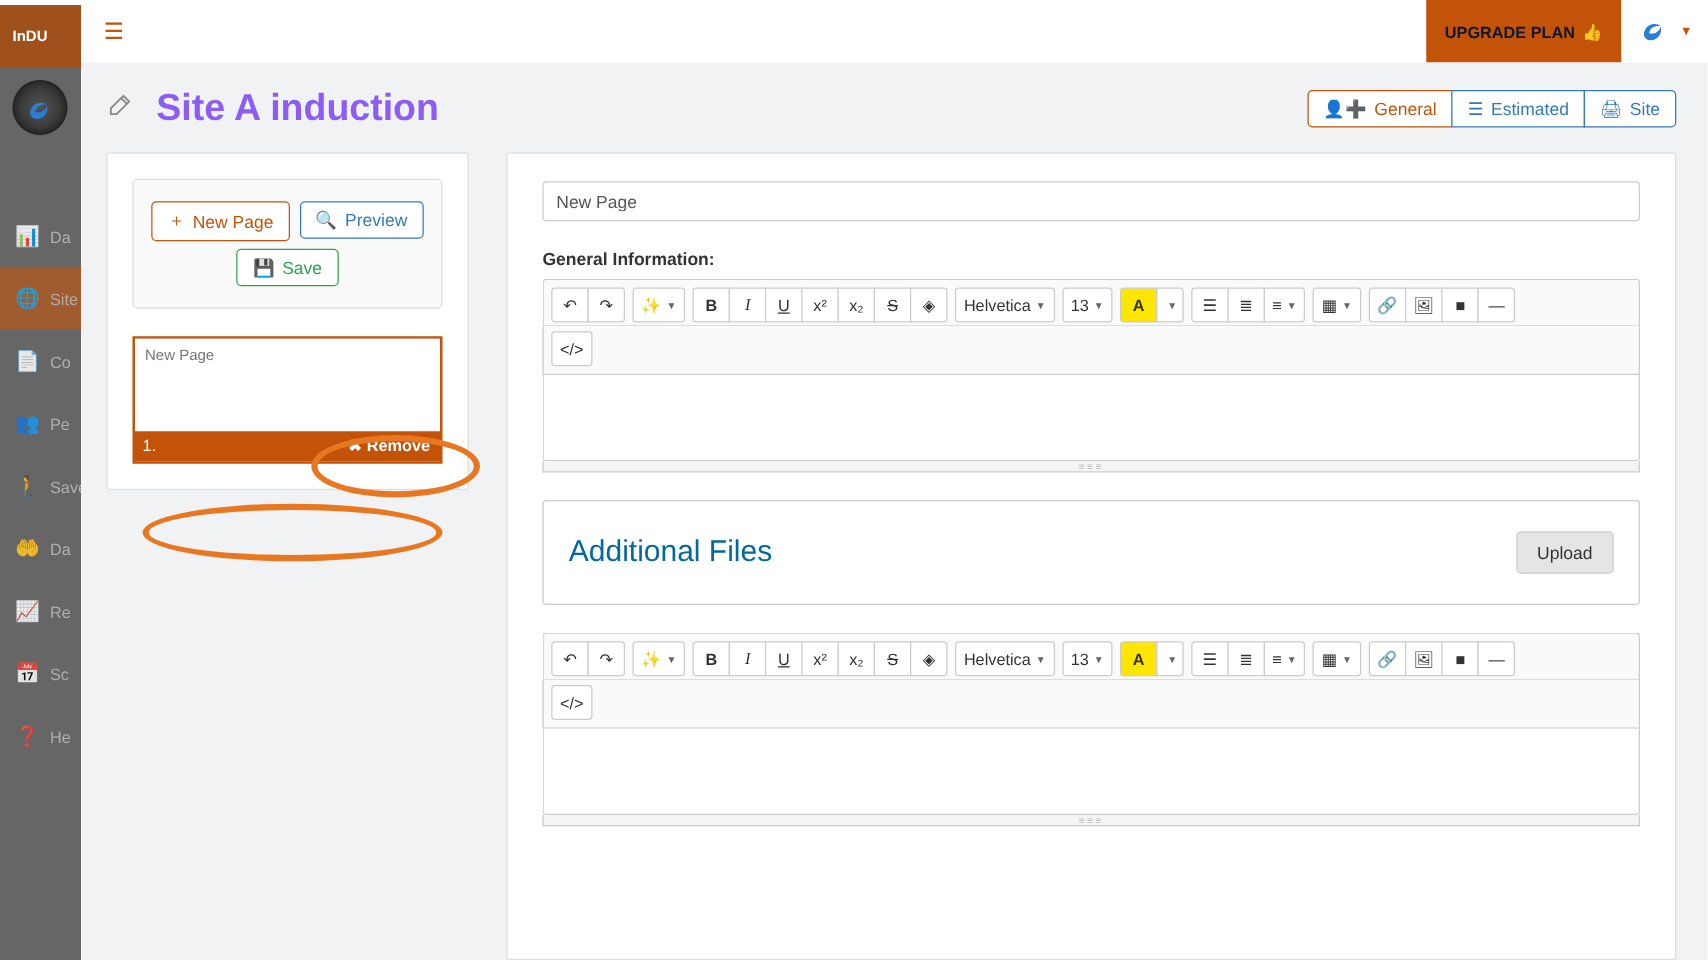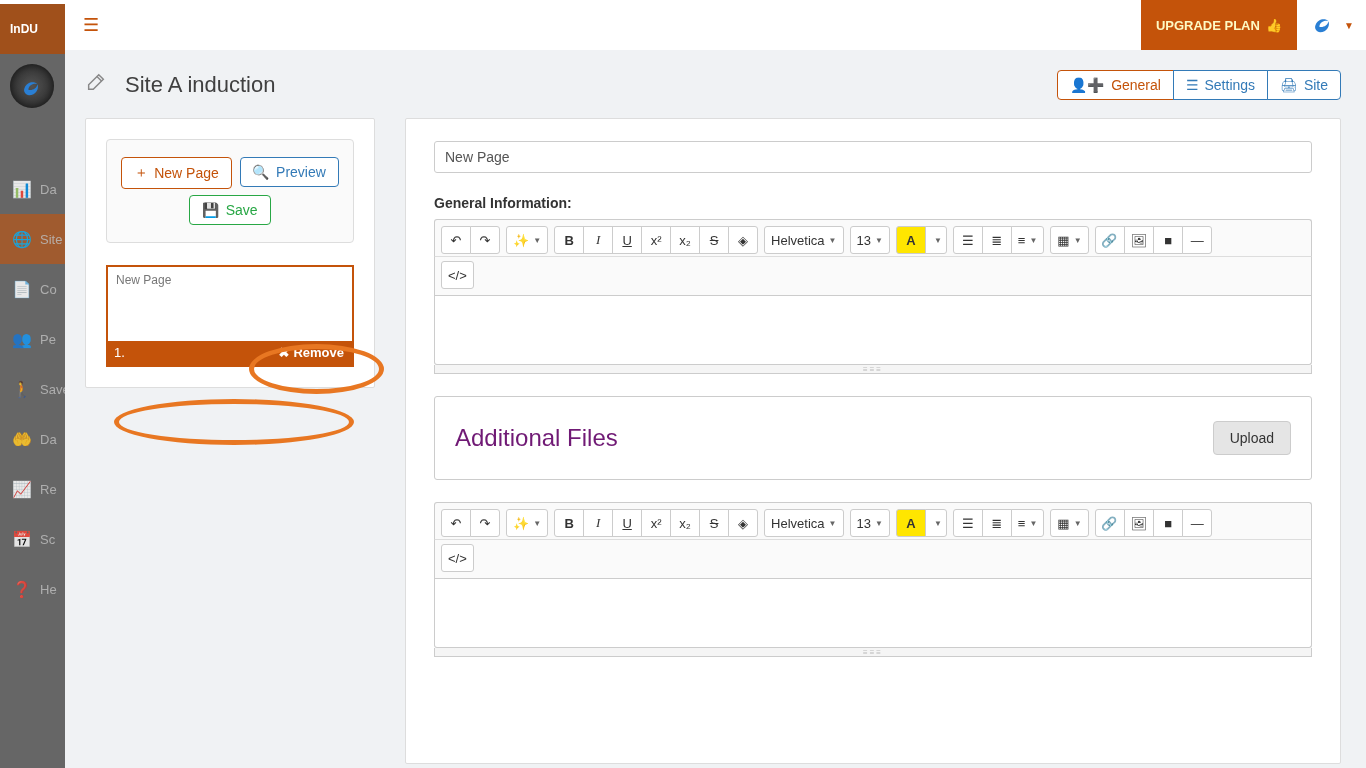--- a/index.html
+++ b/index.html
@@ -110,21 +110,21 @@
     color: #C4530A;
     cursor: pointer;
   }
   .topbar-right {
     display: flex;
     align-items: center;
     gap: 10px;
   }
   .upgrade {
     background: #C4530A;
-    color: #fef9c3;
+    color: #0f172a;
     height: 50px;
     padding: 0 15px;
     display: flex;
     align-items: center;
     font-weight: 700;
     font-size: 13px;
     gap: 6px;
     margin-right: 5px;
   }
   .company-logo-small {
@@ -151,24 +151,24 @@
   .title-row {
     display: flex;
     align-items: center;
     gap: 18px;
   }
   .title-row .edit-icon {
     font-size: 22px;
     color: #888;
   }
   .title-row h1 {
-    font-size: 22px;
-    font-weight: 400;
+    font-size: 30px;
+    font-weight: 700;
     margin: 0;
-    color: #404040;
+    color: #8b5cf6;
   }
   .header-actions {
     display: flex;
   }
   .hbtn {
     border: 1px solid;
     background: #fff;
     padding: 6px 12px;
     font-size: 14px;
     display: flex;
@@ -365,21 +365,21 @@
     border: 1px solid #ccc;
     border-radius: 3px;
     padding: 24px 20px;
     display: flex;
     align-items: center;
     justify-content: space-between;
   }
   .files-block h2 {
     margin: 0;
     font-weight: 400;
-    color: #701a75;
+    color: #0369a1;
     font-size: 24px;
   }
   .upload-btn {
     border: 1px solid #ccc;
     background: #e5e5e5;
     border-radius: 4px;
     padding: 8px 16px;
     font-size: 14px;
     color: #333;
     cursor: pointer;
@@ -467,21 +467,21 @@
         </span>
         <h1>Site A induction</h1>
       </div>
       <div class="header-actions">
         <button class="hbtn orange">
           <span>👤➕</span>
           <span>General</span>
         </button>
         <button class="hbtn blue">
           <span>☰</span>
-          <span>Settings</span>
+          <span>Estimated</span>
         </button>
         <button class="hbtn blue">
           <span>🖨</span>
           <span>Site</span>
         </button>
       </div>
     </div>
 
     <div class="body-row">
 

